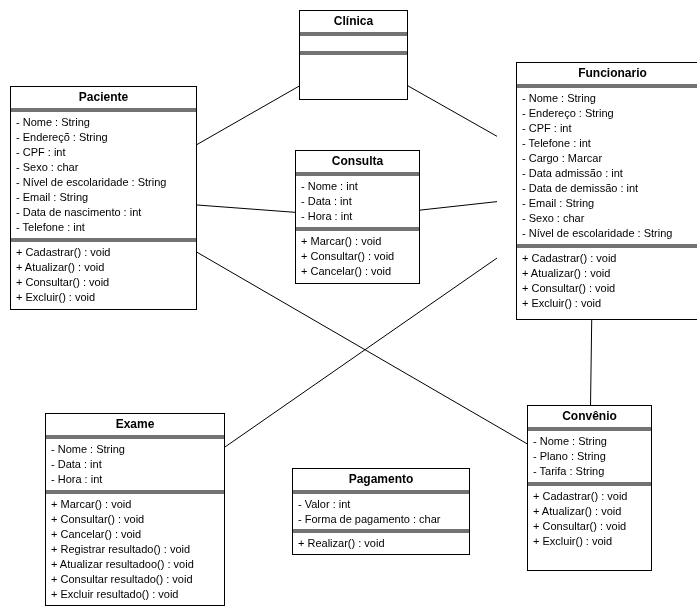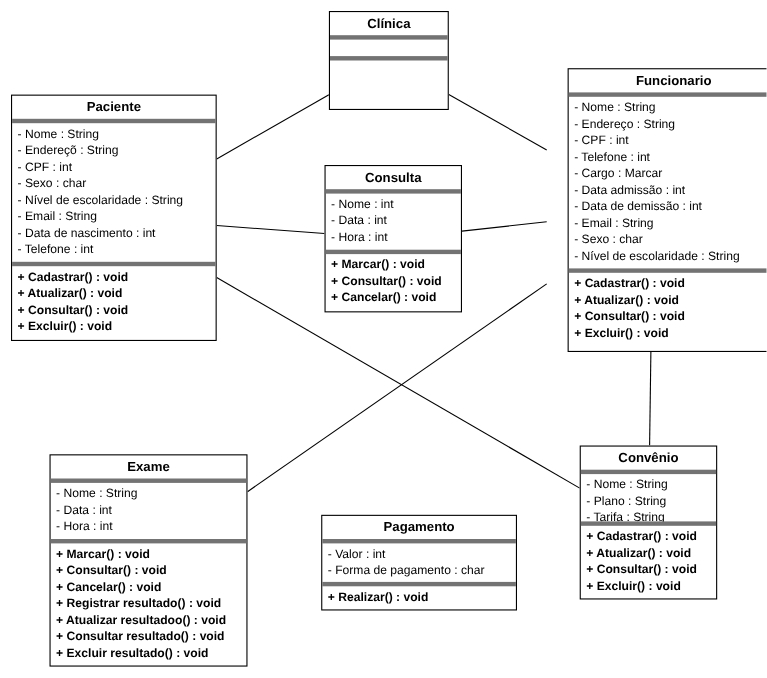--- a/index.html
+++ b/index.html
@@ -29,21 +29,21 @@
     color: #000000;
   }
   .uml-compartment {
     border-top: 4px solid #737373;
     padding: 3px 5px;
     font-size: 11px;
     line-height: 15px;
     color: #000000;
   }
   .uml-attrs { min-height: 9px; }
-  .uml-methods { flex: 1; font-weight: bold; }
+  .uml-methods { flex: 1; }
   .member { white-space: nowrap; overflow: hidden; }
 </style>
 </head>
 <body>
 
 <div id="canvas">
 
   <svg id="edges" width="697" height="616" xmlns="http://www.w3.org/2000/svg">
       <line x1="299" y1="86.174" x2="197" y2="144.518" stroke="#000000" stroke-width="1"></line>
       <line x1="408" y1="85.88333333333333" x2="497" y2="136.31666666666666" stroke="#000000" stroke-width="1"></line>
@@ -127,21 +127,21 @@
         <div class="member">+ Marcar() : void</div>
         <div class="member">+ Consultar() : void</div>
         <div class="member">+ Cancelar() : void</div>
         <div class="member">+ Registrar resultado() : void</div>
         <div class="member">+ Atualizar resultadoo() : void</div>
         <div class="member">+ Consultar resultado() : void</div>
         <div class="member">+ Excluir resultado() : void</div>
       </div>
   </div>
 
-  <div class="uml-box" style="left:527px; top:405px; width:125px; height:140px;">
+  <div class="uml-box" style="left:527px; top:405px; width:125px; height:166px;">
     <div class="uml-title">Convênio</div>
     <div class="uml-compartment uml-attrs">
         <div class="member">- Nome : String</div>
         <div class="member">- Plano : String</div>
         <div class="member">- Tarifa : String</div>
       </div>
     <div class="uml-compartment uml-methods">
         <div class="member">+ Cadastrar() : void</div>
         <div class="member">+ Atualizar() : void</div>
         <div class="member">+ Consultar() : void</div>

